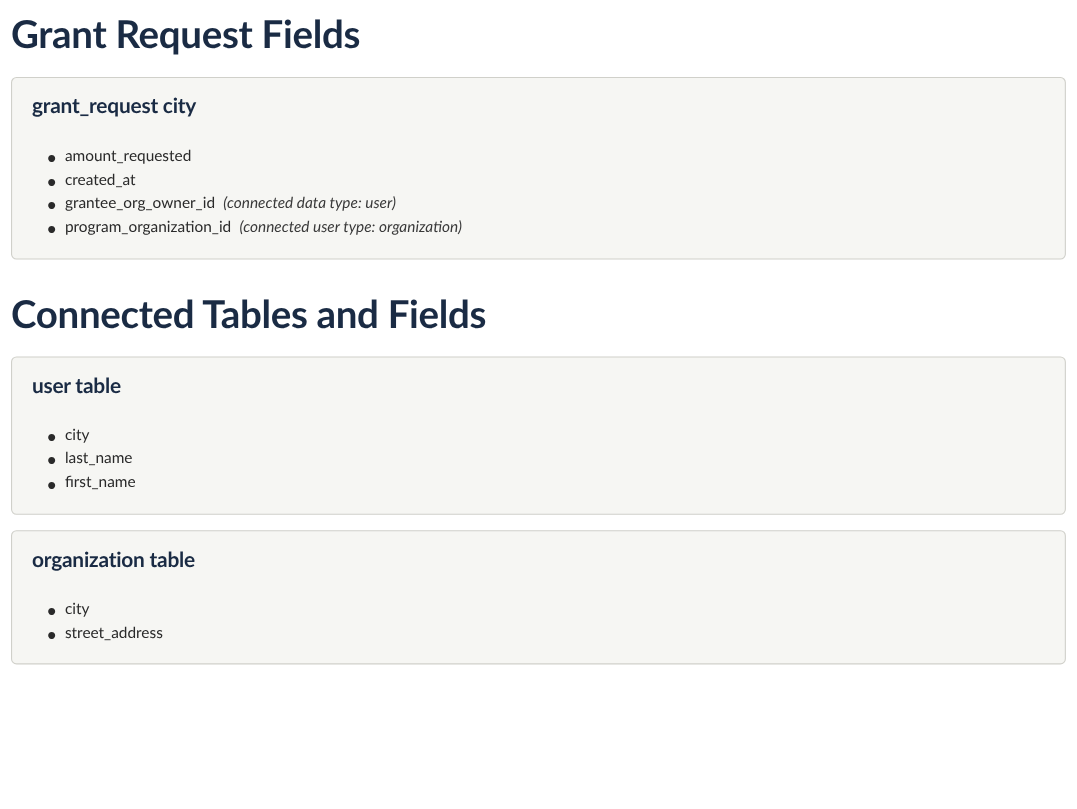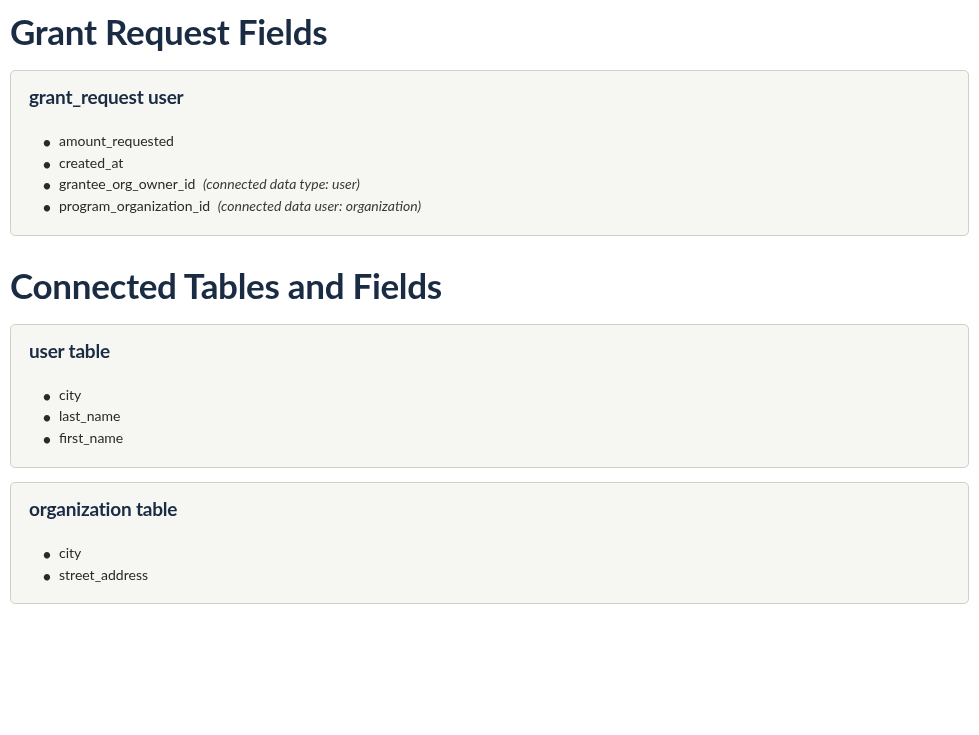--- a/index.html
+++ b/index.html
@@ -64,35 +64,35 @@
       color: #3a3a3a;
       margin-left: 4px;
     }
   </style>
 </head>
 <body>
 
 <h2 class="section-heading">Grant Request Fields</h2>
 
 <div class="card">
-  <div class="card-title">grant_request user</div>
+  <div class="card-title">grant_request city</div>
   <ul class="field-list">
     <li>
       <span>amount_requested</span>
     </li>
     <li>
       <span>created_at</span>
     </li>
     <li>
       <span>grantee_org_owner_id</span>
       <span class="note">(connected data type: user)</span>
     </li>
     <li>
       <span>program_organization_id</span>
-      <span class="note">(connected data user: organization)</span>
+      <span class="note">(connected user type: organization)</span>
     </li>
   </ul>
 </div>
 
 <h2 class="section-heading with-top-margin">Connected Tables and Fields</h2>
 
 <div class="card">
   <div class="card-title">user table</div>
   <ul class="field-list">
     <li>

